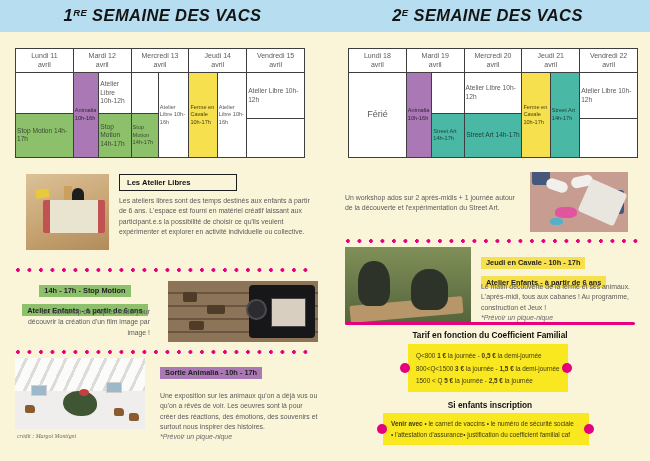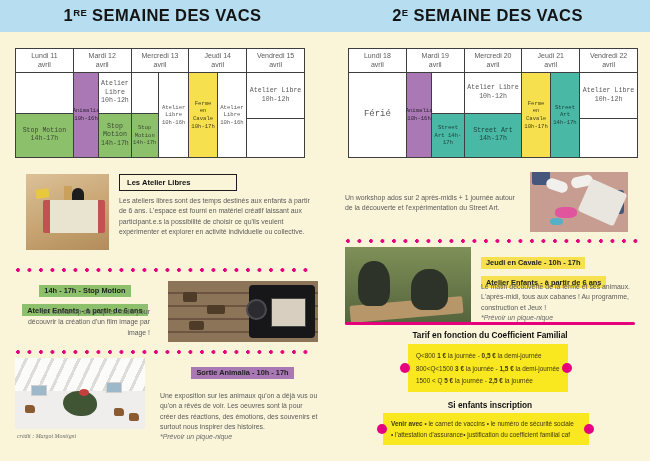--- a/index.html
+++ b/index.html
@@ -1,35 +1,35 @@
 <!DOCTYPE html>
 <html><head>
 <meta charset="utf-8">
 <style>
   html,body{margin:0;padding:0;background:#888;}
   .page{position:relative;width:650px;height:461px;background:#faf5d9;overflow:hidden;
         font-family:"Liberation Sans","DejaVu Sans",sans-serif;color:#4c4c4c;}
   
   .banner{position:absolute;left:0;top:0;width:650px;height:32px;background:#b6def0;}
   .btitle{position:absolute;top:6px;width:325px;text-align:center;font-weight:900;
-          font-size:16.5px;letter-spacing:.4px;color:#141414;transform:scaleY(1.05);}
+          font-size:16.5px;letter-spacing:.4px;color:#141414;transform:scaleY(1.05);font-style:italic;}
   .btitle .sup{font-size:9.5px;position:relative;top:-5px;font-weight:900;}
   
   .sched{position:absolute;top:48px;width:290px;height:110px;background:#fff;
          border:1.5px solid #3e3e3e;display:flex;flex-direction:column;box-sizing:border-box;}
   .hrow{display:flex;height:23px;border-bottom:1.4px solid #3e3e3e;}
   .hcell{flex:1;border-right:1.4px solid #3e3e3e;display:flex;flex-direction:column;
          align-items:center;justify-content:center;font-size:7px;line-height:1.25;color:#5a5a5a;text-align:center;}
   .hcell:last-child{border-right:none;}
   .tbody{display:flex;flex:1;min-height:0;}
   .col{flex:1;display:flex;border-right:1.4px solid #3e3e3e;min-width:0;}
   .col:last-child{border-right:none;}
   .vstack{display:flex;flex-direction:column;min-width:0;flex:1;}
-  .cell{display:flex;align-items:center;justify-content:center;text-align:center;
-        font-size:6.6px;line-height:1.3;color:#5a5a5a;padding:1px;box-sizing:border-box;min-width:0;font-family:Liberation Mono, monospace;}
+  .cell{display:flex;align-items:center;justify-content:center;
+        font-size:6.6px;line-height:1.3;color:#5a5a5a;padding:1px;box-sizing:border-box;min-width:0;}
   .cell.small{font-size:5.6px;line-height:1.35;}
   .cell.big{font-size:9px;}
   .bt{border-top:1.2px solid #3e3e3e;}
   .br{border-right:1.2px solid #3e3e3e;box-sizing:border-box;}
   .green{background:#8cc06b;color:#3d4a33;}
   .purple{background:#a978b5;color:#33243a;}
   .yellow{background:#f6e04e;color:#4a4415;}
   .teal{background:#49b9a6;color:#1f443d;}
   
   .para{position:absolute;font-size:6.9px;line-height:1.5;color:#5a5a5a;}
@@ -238,21 +238,21 @@
     <div class="gal-ceil"></div>
     <div class="gal-frame" style="left:12%;top:38%;"></div>
     <div class="gal-frame" style="left:70%;top:34%;"></div>
     <div class="gal-blob"></div>
     <div class="gal-red"></div>
     <div class="gal-dog" style="left:8%;top:66%;"></div>
     <div class="gal-dog" style="left:76%;top:70%;"></div>
     <div class="gal-dog" style="left:88%;top:78%;"></div>
   </div>
   <div class="credit" style="left:17px;top:433px;">crédit : Margot Montigni</div>
-  <div style="position:absolute;left:160px;top:361px;width:165px;text-align:center;">
+  <div style="position:absolute;left:160px;top:361px;width:165px;">
     <span class="hl hl-purple">Sortie Animalia - 10h - 17h</span><br>
   </div>
   <div class="para" style="left:160px;top:391px;width:160px;">
     <span>Une exposition sur les animaux qu'on a déjà vus ou qu'on a rêvés de voir. Les oeuvres sont là pour créer des réactions, des émotions, des souvenirs et surtout nous inspirer des histoires.</span><br>
     <span class="note">*Prévoir un pique-nique</span>
   </div>
 
   <div class="para" style="left:345px;top:193px;width:178px;">Un workshop ados sur 2 après-midis + 1 journée autour de la découverte et l'expérimentation du Street Art.</div>
   <div class="photo ph-street" style="left:530px;top:172px;width:98px;height:60px;">
     <div class="jeans" style="left:2%;top:-4%;width:18%;height:26%;"></div>

